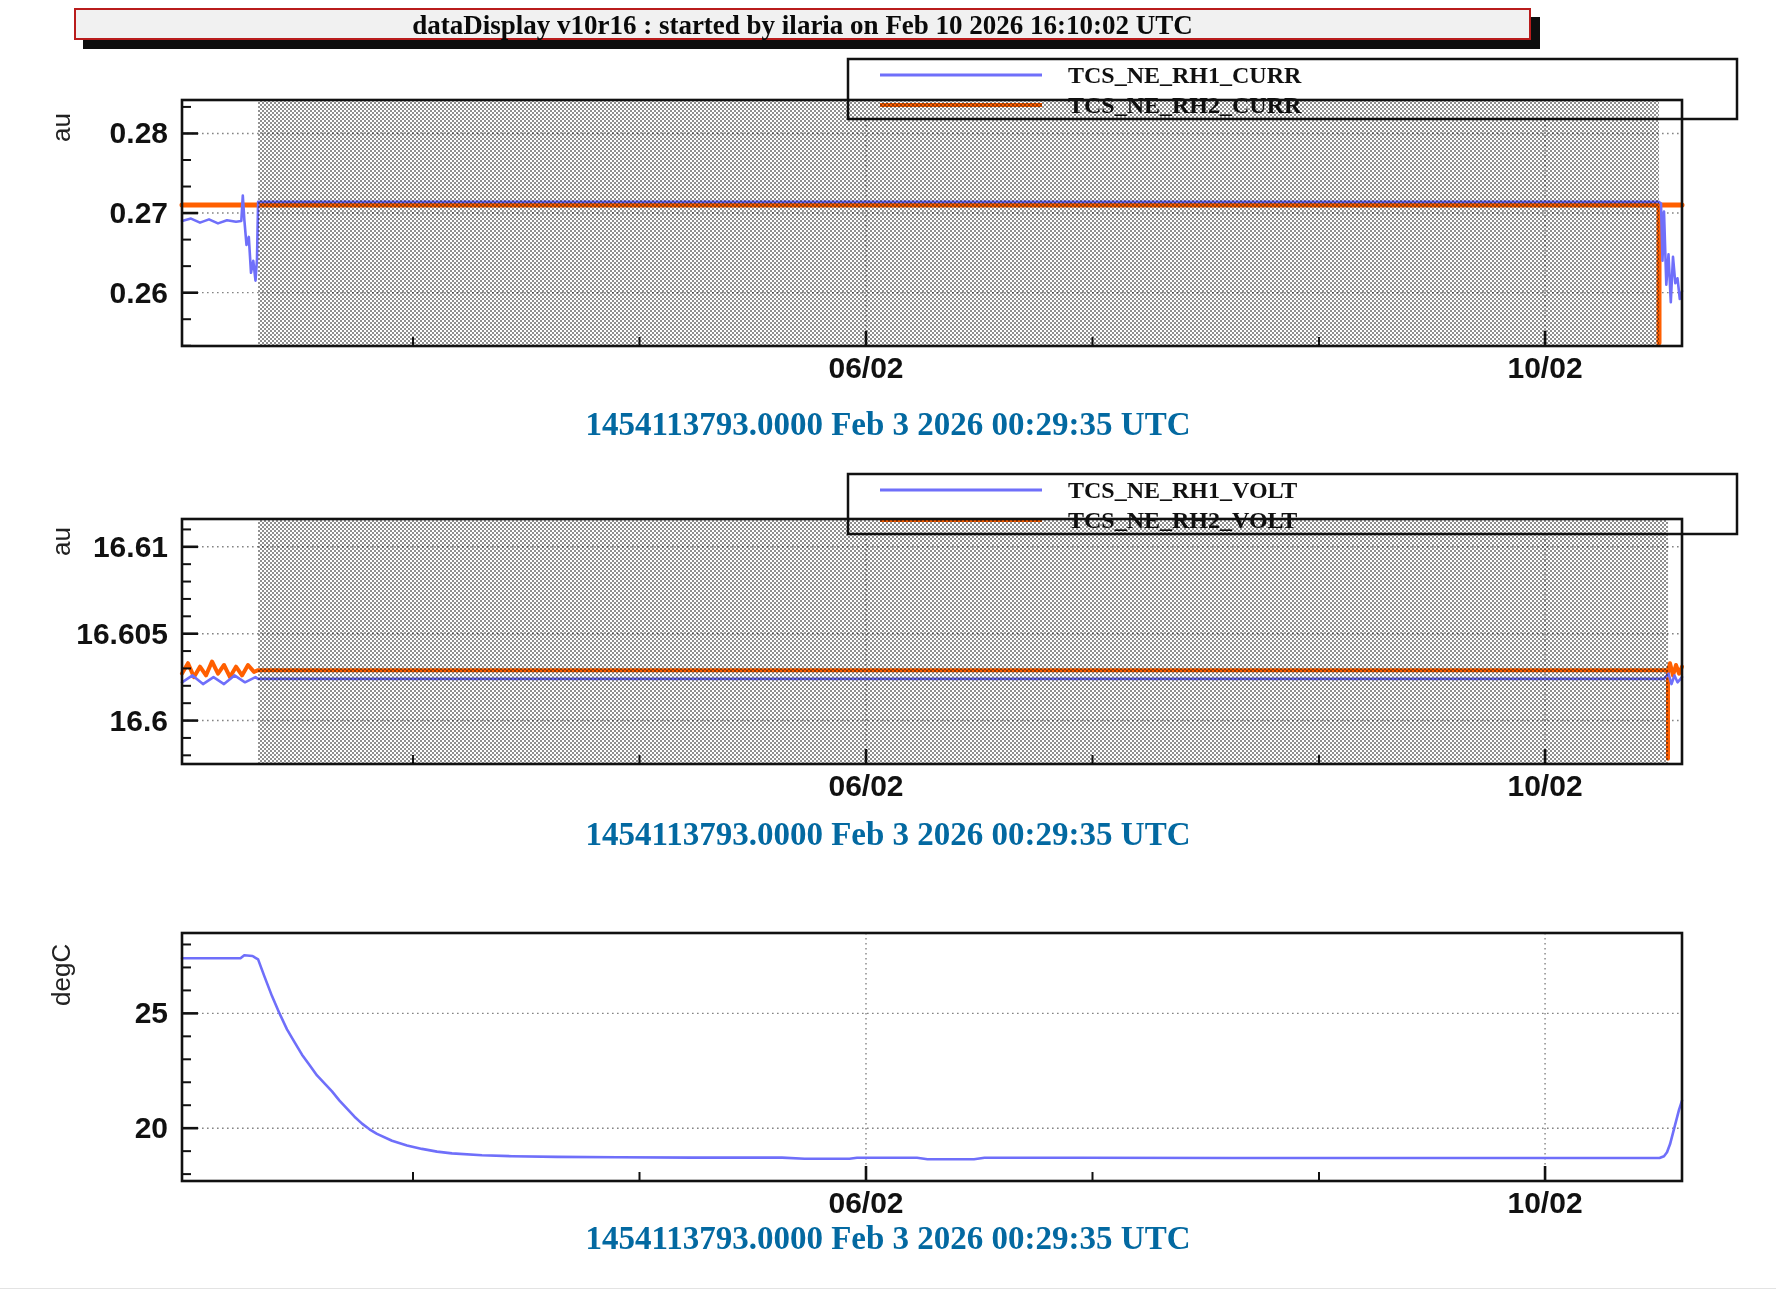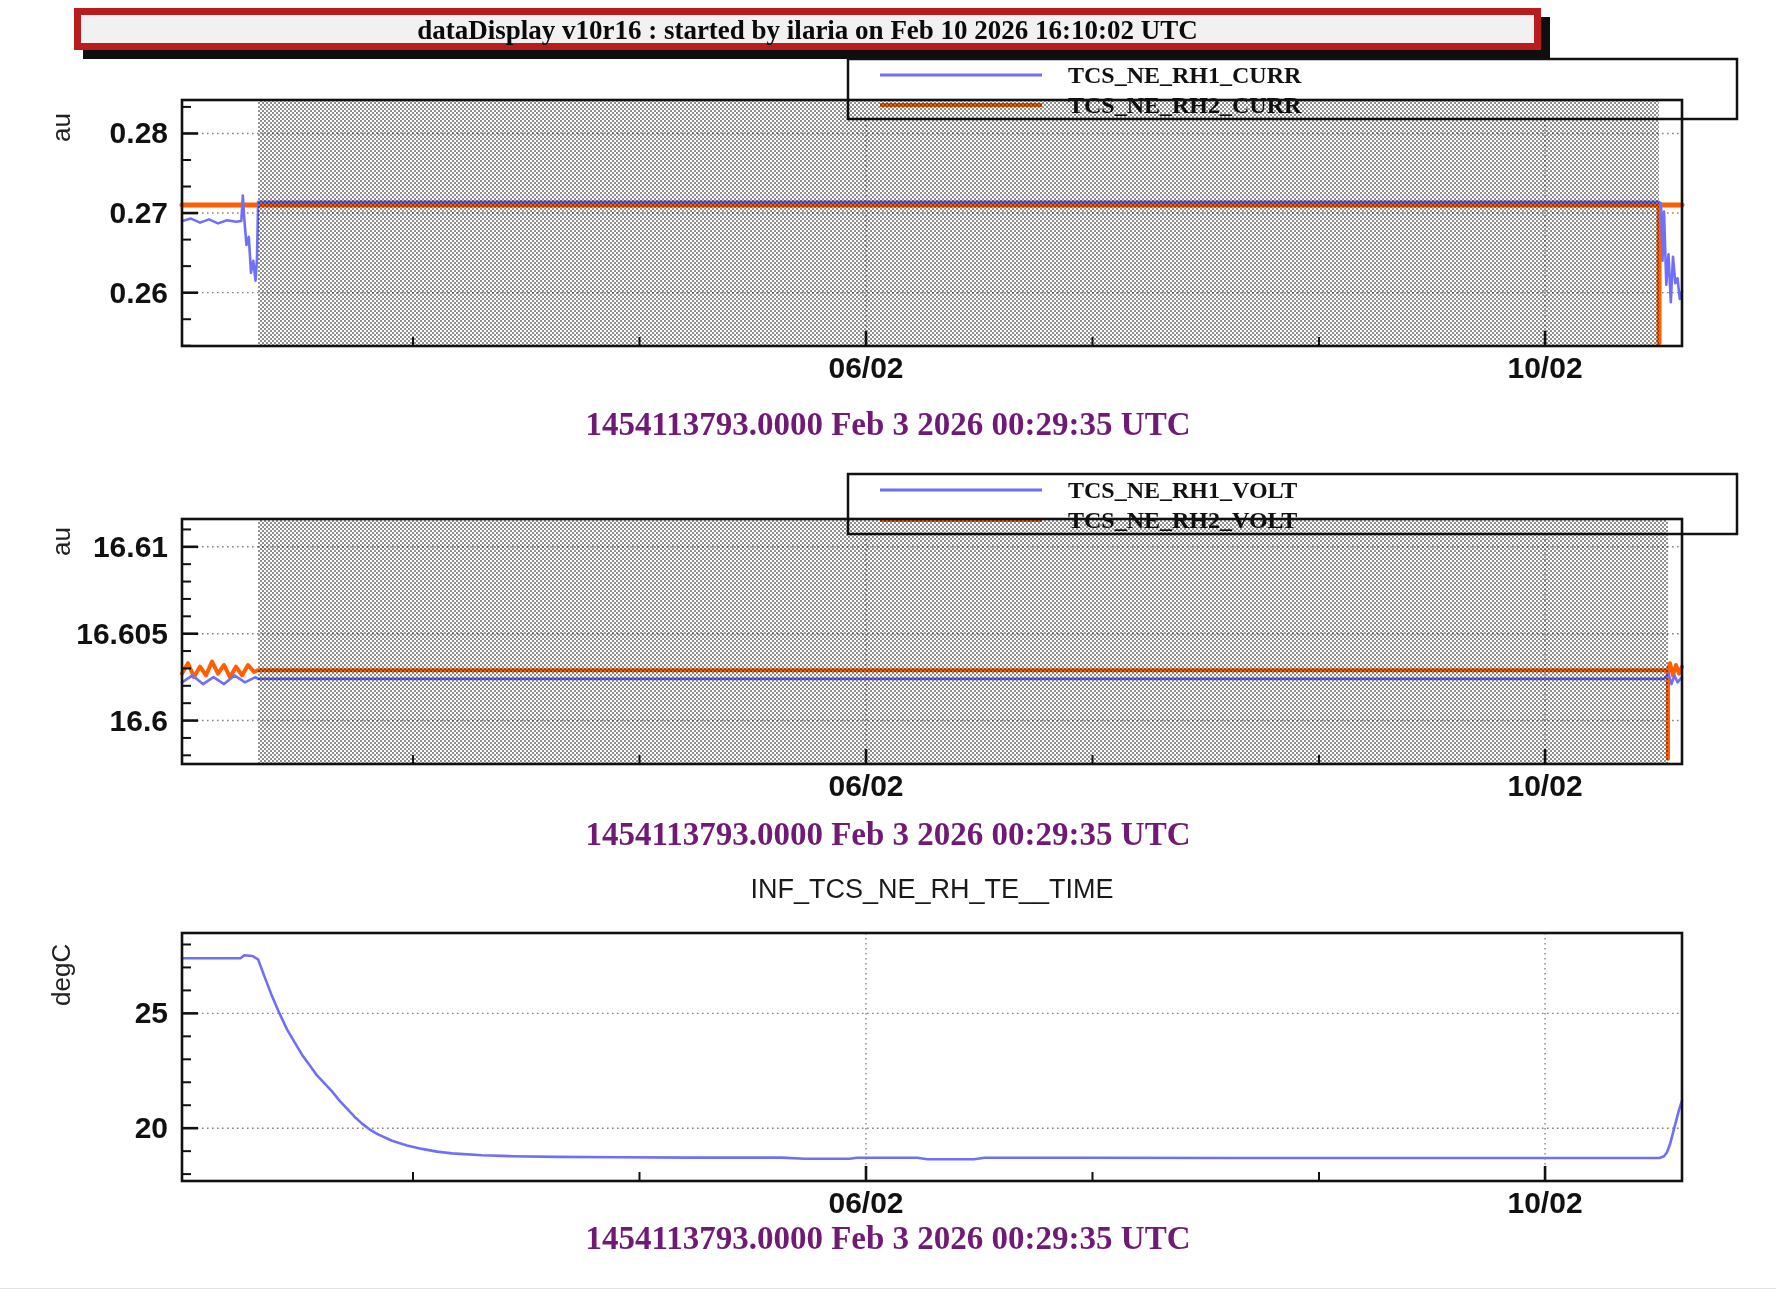--- a/index.html
+++ b/index.html
@@ -1,27 +1,27 @@
 <!DOCTYPE html>
 <html><head>
 <meta charset="utf-8">
 <style>
   html,body{margin:0;padding:0;background:#fff;}
   .page{position:relative;width:1776px;height:1292px;background:#ffffff;overflow:hidden;
         font-family:"Liberation Sans",sans-serif;}
   .titlebar{position:absolute;left:74px;top:8px;width:1453px;height:28px;
-        border:7px solid #b91c1c;background:#f1f1f1;box-shadow:9px 9px 0 0 #0e0e0e;
+        border:2px solid #b91c1c;background:#f1f1f1;box-shadow:9px 9px 0 0 #0e0e0e;
         text-align:center;line-height:28px;font:bold 27px "Liberation Serif",serif;color:#0a0a0a;}
   .band{position:absolute;left:0;width:1776px;}
   .band svg{display:block;}
   .ylab{position:absolute;display:inline-block;white-space:nowrap;
         transform:rotate(-90deg);transform-origin:0 0;
         font:26px "Liberation Sans",sans-serif;color:#222;}
   .ts{position:absolute;left:0;width:1776px;text-align:center;
-        font:bold 33px "Liberation Serif",serif;color:#701a75;}
+        font:bold 33px "Liberation Serif",serif;color:#0369a1;}
   .charttitle{position:absolute;left:88px;width:1688px;text-align:center;
         font:500 27px "Liberation Sans",sans-serif;color:#1a1a1a;}
   .bottomline{position:absolute;left:0;top:1288px;width:1776px;height:1px;background:#e3e3e3;}
   .grid{stroke:#848484;stroke-width:1.4;stroke-dasharray:1.6 3.4;fill:none;}
   .ticklab{font:bold 30px "Liberation Sans",sans-serif;fill:#111;}
   .legtxt{font:bold 24px "Liberation Serif",serif;fill:#111;}
 </style>
 </head>
 <body>
 
@@ -124,21 +124,20 @@
         <text x="1545.05" y="348" class="ticklab" text-anchor="middle">10/02</text>
         <line x1="413" x2="413" y1="316" y2="307" stroke="#111111" stroke-width="2"></line>
         <line x1="639.5" x2="639.5" y1="316" y2="307" stroke="#111111" stroke-width="2"></line>
         <line x1="1092.5" x2="1092.5" y1="316" y2="307" stroke="#111111" stroke-width="2"></line>
         <line x1="1319" x2="1319" y1="316" y2="307" stroke="#111111" stroke-width="2"></line>
       </svg>
   </div>
   <div class="ylab" style="left:46px;top:556px">au</div>
   <div class="ts" style="top:816px">1454113793.0000 Feb 3 2026 00:29:35 UTC</div>
 
-  <div class="charttitle" style="top:874px">INF_TCS_NE_RH_TE__TIME</div>
   <div class="band" style="top:862px;height:430px">
     <svg width="1776" height="430">
         <line x1="182" x2="1682" y1="266.18518518518516" y2="266.18518518518516" class="grid"></line>
         <line x1="182" x2="1682" y1="151.37037037037038" y2="151.37037037037038" class="grid"></line>
         <line x1="866" x2="866" y1="71" y2="319" class="grid"></line>
         <line x1="1545.05" x2="1545.05" y1="71" y2="319" class="grid"></line>
         <polyline points="182.0,96.3 240.5,96.3 244.3,93.3 252.5,94.0 258.1,97.4 264.5,114.6 272.0,134.1 279.5,151.4 287.0,167.4 294.5,180.1 302.0,192.7 309.5,203.0 317.0,213.4 324.5,221.4 332.0,229.4 339.5,238.6 347.0,246.7 354.5,254.7 362.0,261.6 369.5,267.3 377.0,271.9 392.0,278.8 407.0,283.4 422.0,286.9 437.0,289.6 452.0,291.4 482.0,293.3 512.0,294.2 557.0,294.9 617.0,295.3 692.0,295.6 782.0,295.6 804.5,296.7 849.5,296.7 857.0,295.8 917.0,295.8 927.5,297.2 974.0,297.2 984.5,295.8 1082.0,295.8 1232.0,296.0 1382.0,296.0 1532.0,296.0 1622.0,296.0 1659.5,296.0 1664.0,294.2 1667.0,290.3 1670.0,282.3 1673.0,270.8 1676.0,259.3 1679.0,247.8 1682.0,238.6" fill="none" stroke="#6f6ffa" stroke-width="2.6" stroke-linejoin="round" stroke-linecap="round"></polyline>
         <rect x="182" y="71" width="1500" height="248" fill="none" stroke="#111111" stroke-width="2.6"></rect>
         <line x1="182" x2="191" y1="312.1111111111111" y2="312.1111111111111" stroke="#111111" stroke-width="2"></line>
         <line x1="182" x2="191" y1="289.14814814814815" y2="289.14814814814815" stroke="#111111" stroke-width="2"></line>

